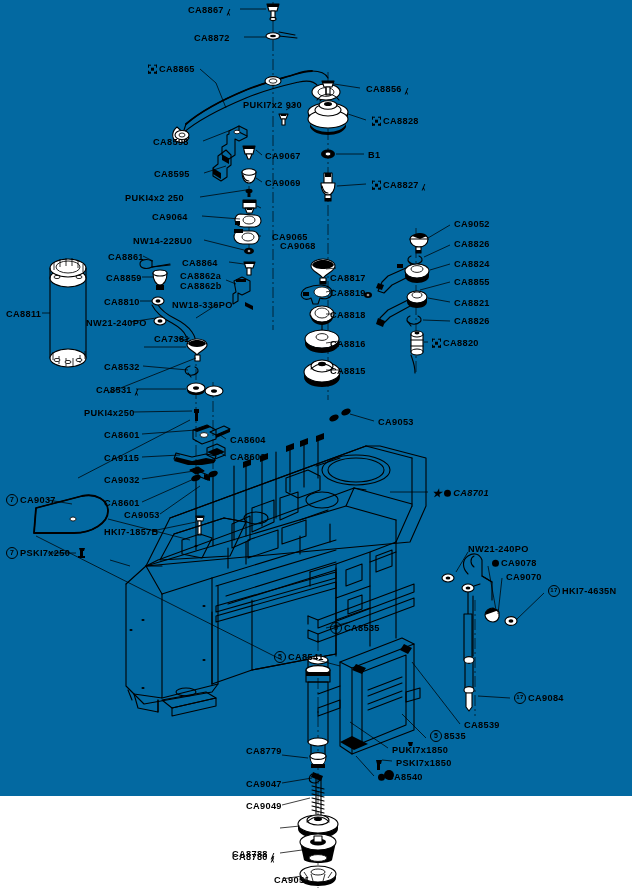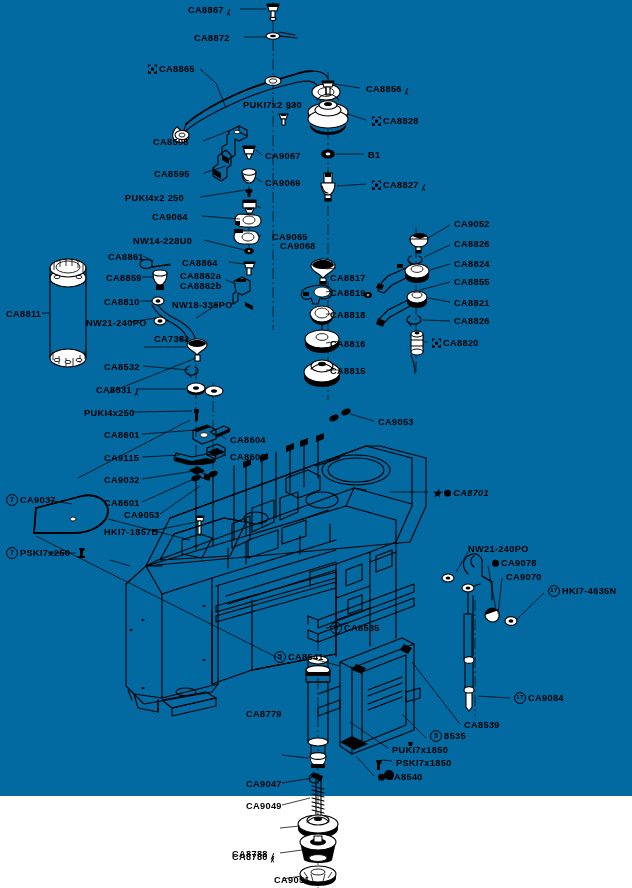--- a/index.html
+++ b/index.html
@@ -740,21 +740,21 @@
       <div class="lbl" style="left: 468px; top: 548px;"><span class="txt">NW21-240PO</span></div>
       <div class="lbl" style="left: 492px; top: 562px;"><span class="pre"><span class="dot"></span></span><span class="txt">CA9078</span></div>
       <div class="lbl" style="left: 506px; top: 576px;"><span class="txt">CA9070</span></div>
       <div class="lbl" style="left: 548px; top: 591px;"><span class="pre"><span class="cnum" style="font-size:6px">17</span></span><span class="txt">HKI7-4635N</span></div>
       <div class="lbl" style="left: 330px; top: 628px;"><span class="pre"><span class="cnum">5</span></span><span class="txt">CA8535</span></div>
       <div class="lbl" style="left: 274px; top: 657px;"><span class="pre"><span class="cnum">5</span></span><span class="txt">CA8541</span></div>
       <div class="lbl" style="left: 514px; top: 698px;"><span class="pre"><span class="cnum" style="font-size:6px">17</span></span><span class="txt">CA9084</span></div>
       <div class="lbl" style="left: 464px; top: 724px;"><span class="txt">CA8539</span></div>
       <div class="lbl" style="left: 430px; top: 736px;"><span class="pre"><span class="cnum">5</span></span><span class="txt">8535</span></div>
       <div class="lbl" style="left: 392px; top: 749px;"><span class="txt">PUKI7x1850</span></div>
-      <div class="lbl" style="left: 246px; top: 713px;"><span class="txt">CA8779</span></div>
+      <div class="lbl" style="left: 246px; top: 750px;"><span class="txt">CA8779</span></div>
       <div class="lbl" style="left: 396px; top: 762px;"><span class="txt">PSKI7x1850</span></div>
       <div class="lbl" style="left: 246px; top: 783px;"><span class="txt">CA9047</span></div>
       <div class="lbl" style="left: 378px; top: 776px;"><span class="pre"><span class="dot"></span></span><span class="txt">CA8540</span></div>
       <div class="lbl" style="left: 246px; top: 805px;"><span class="txt">CA9049</span></div>
       <div class="lbl" style="left: 232px; top: 856px;"><span class="txt">CA8780</span><span class="txt">&nbsp;⁁</span></div>
       <div class="lbl" style="left: 232px; top: 853px;"><span class="txt">CA8788</span><span class="txt">&nbsp;⁁</span></div>
       <div class="lbl" style="left: 246px; top: 879px; margin-left: 28px;"><span class="txt">CA9051</span></div>
     </div>
 
 </div>

